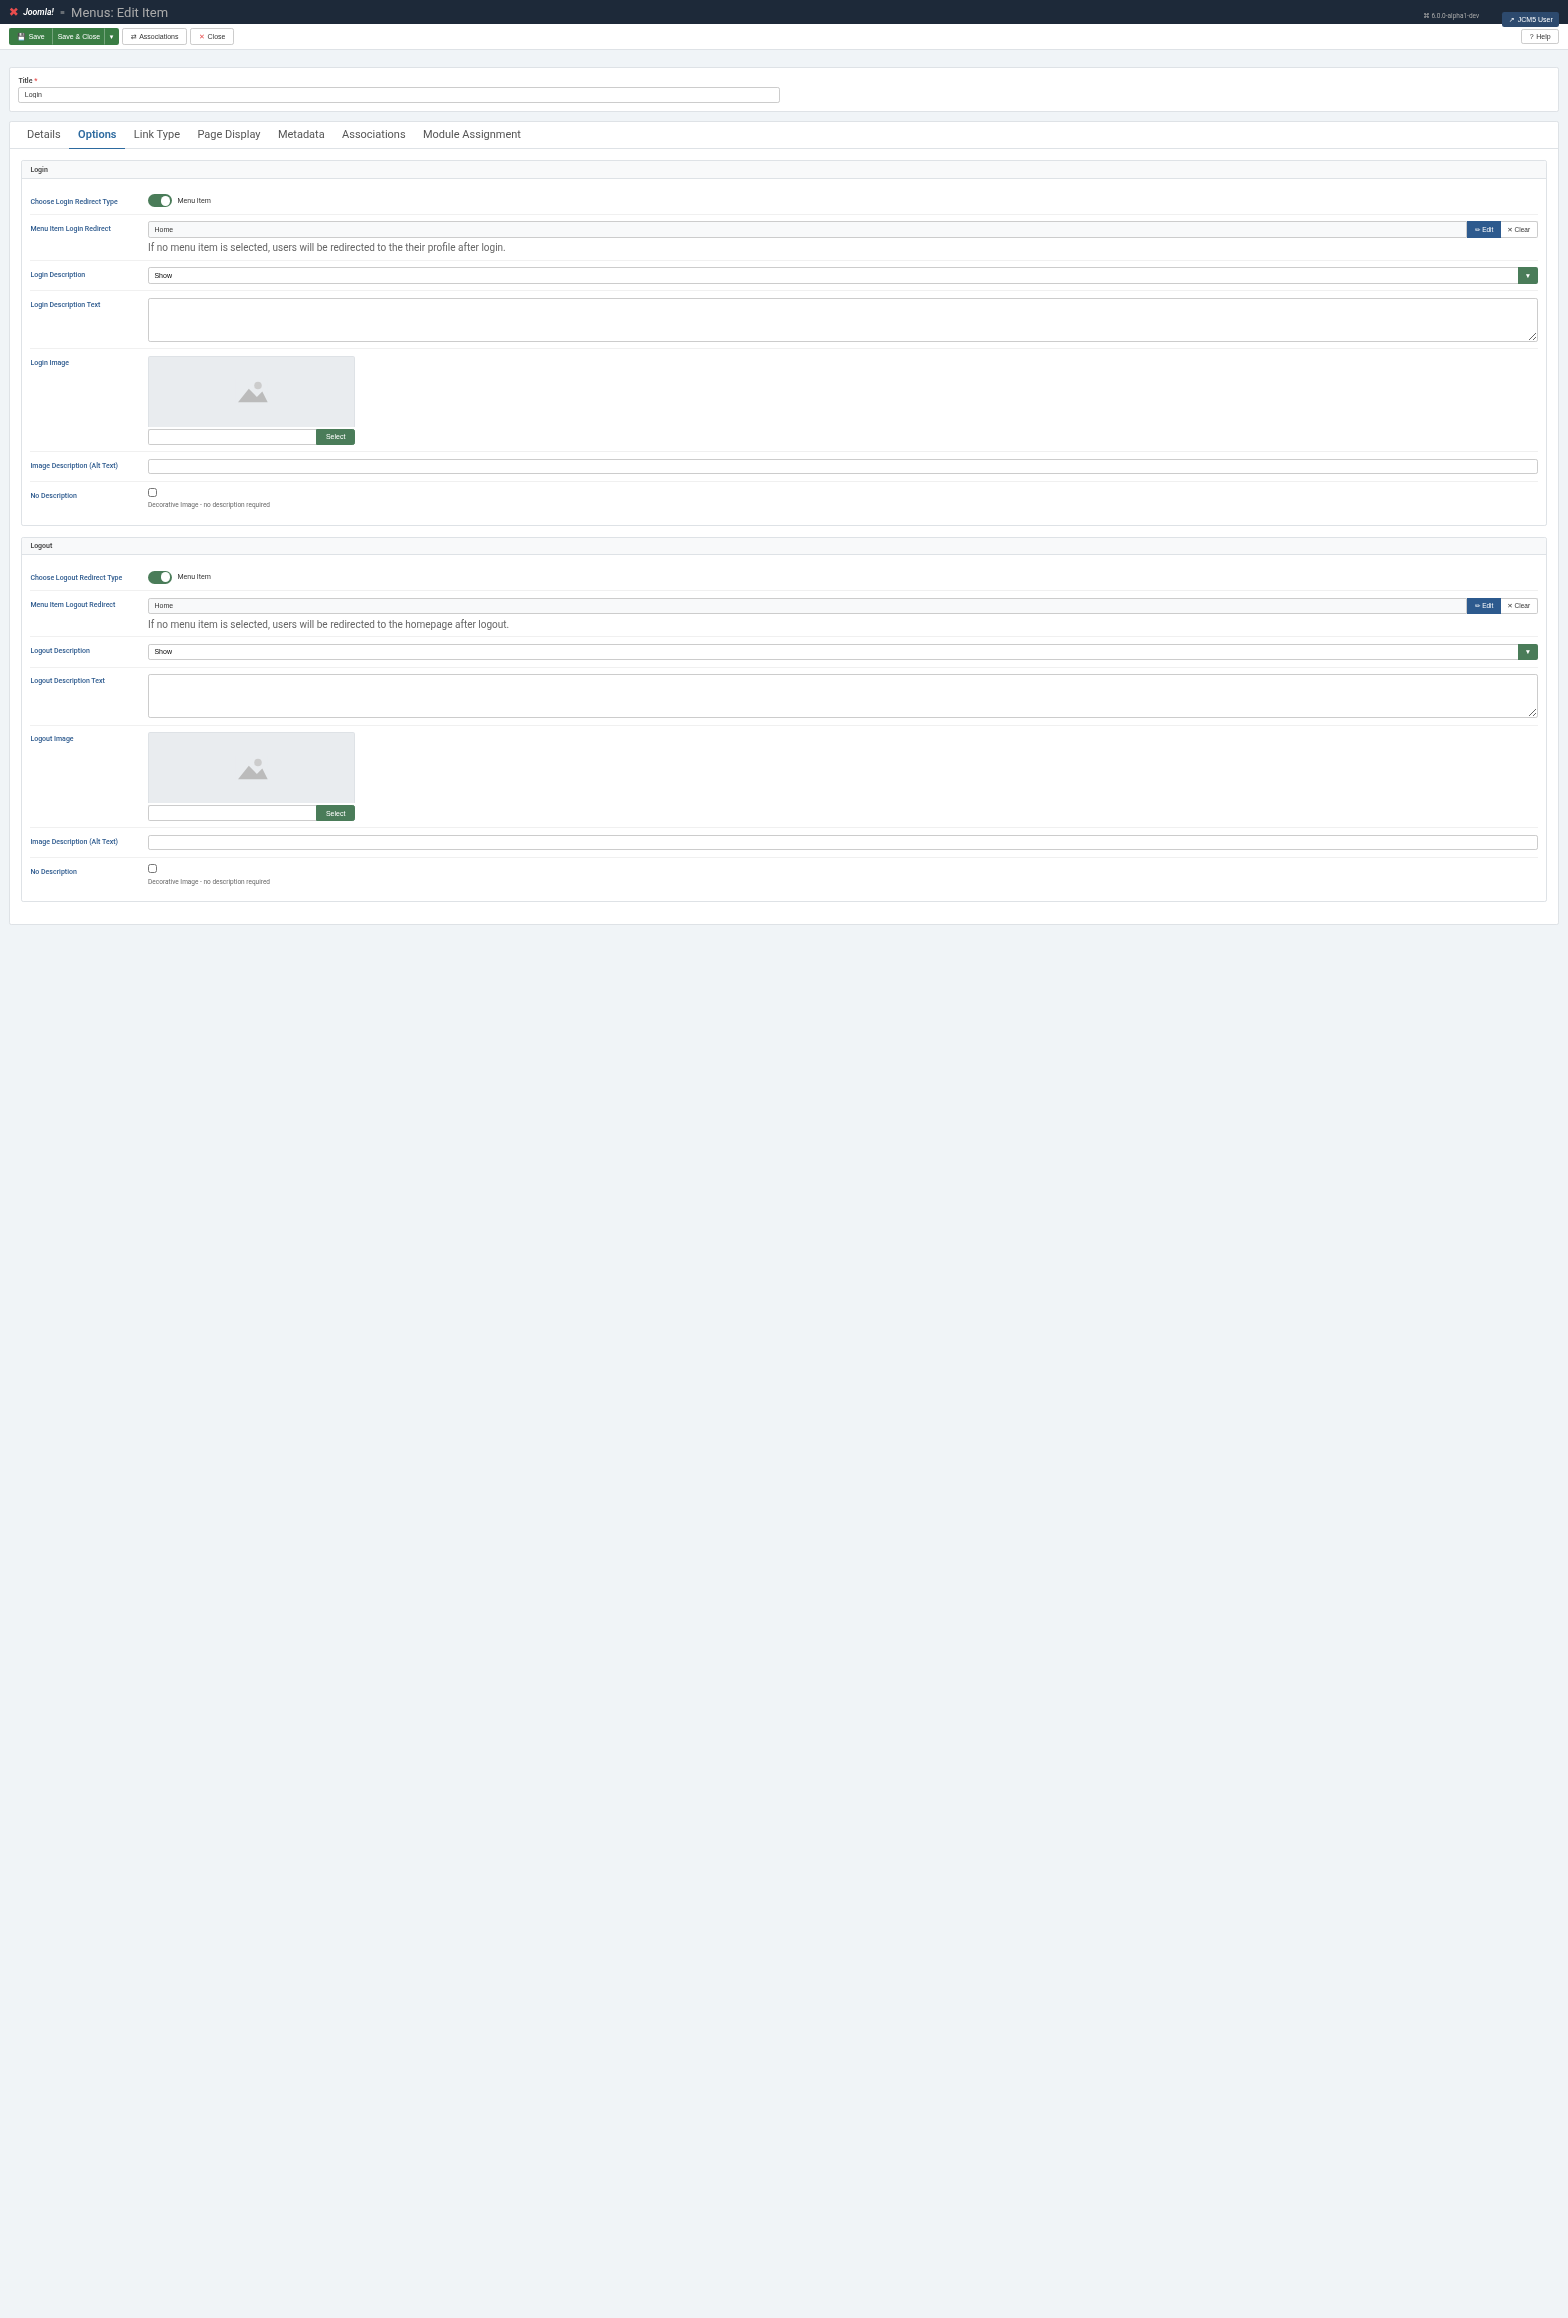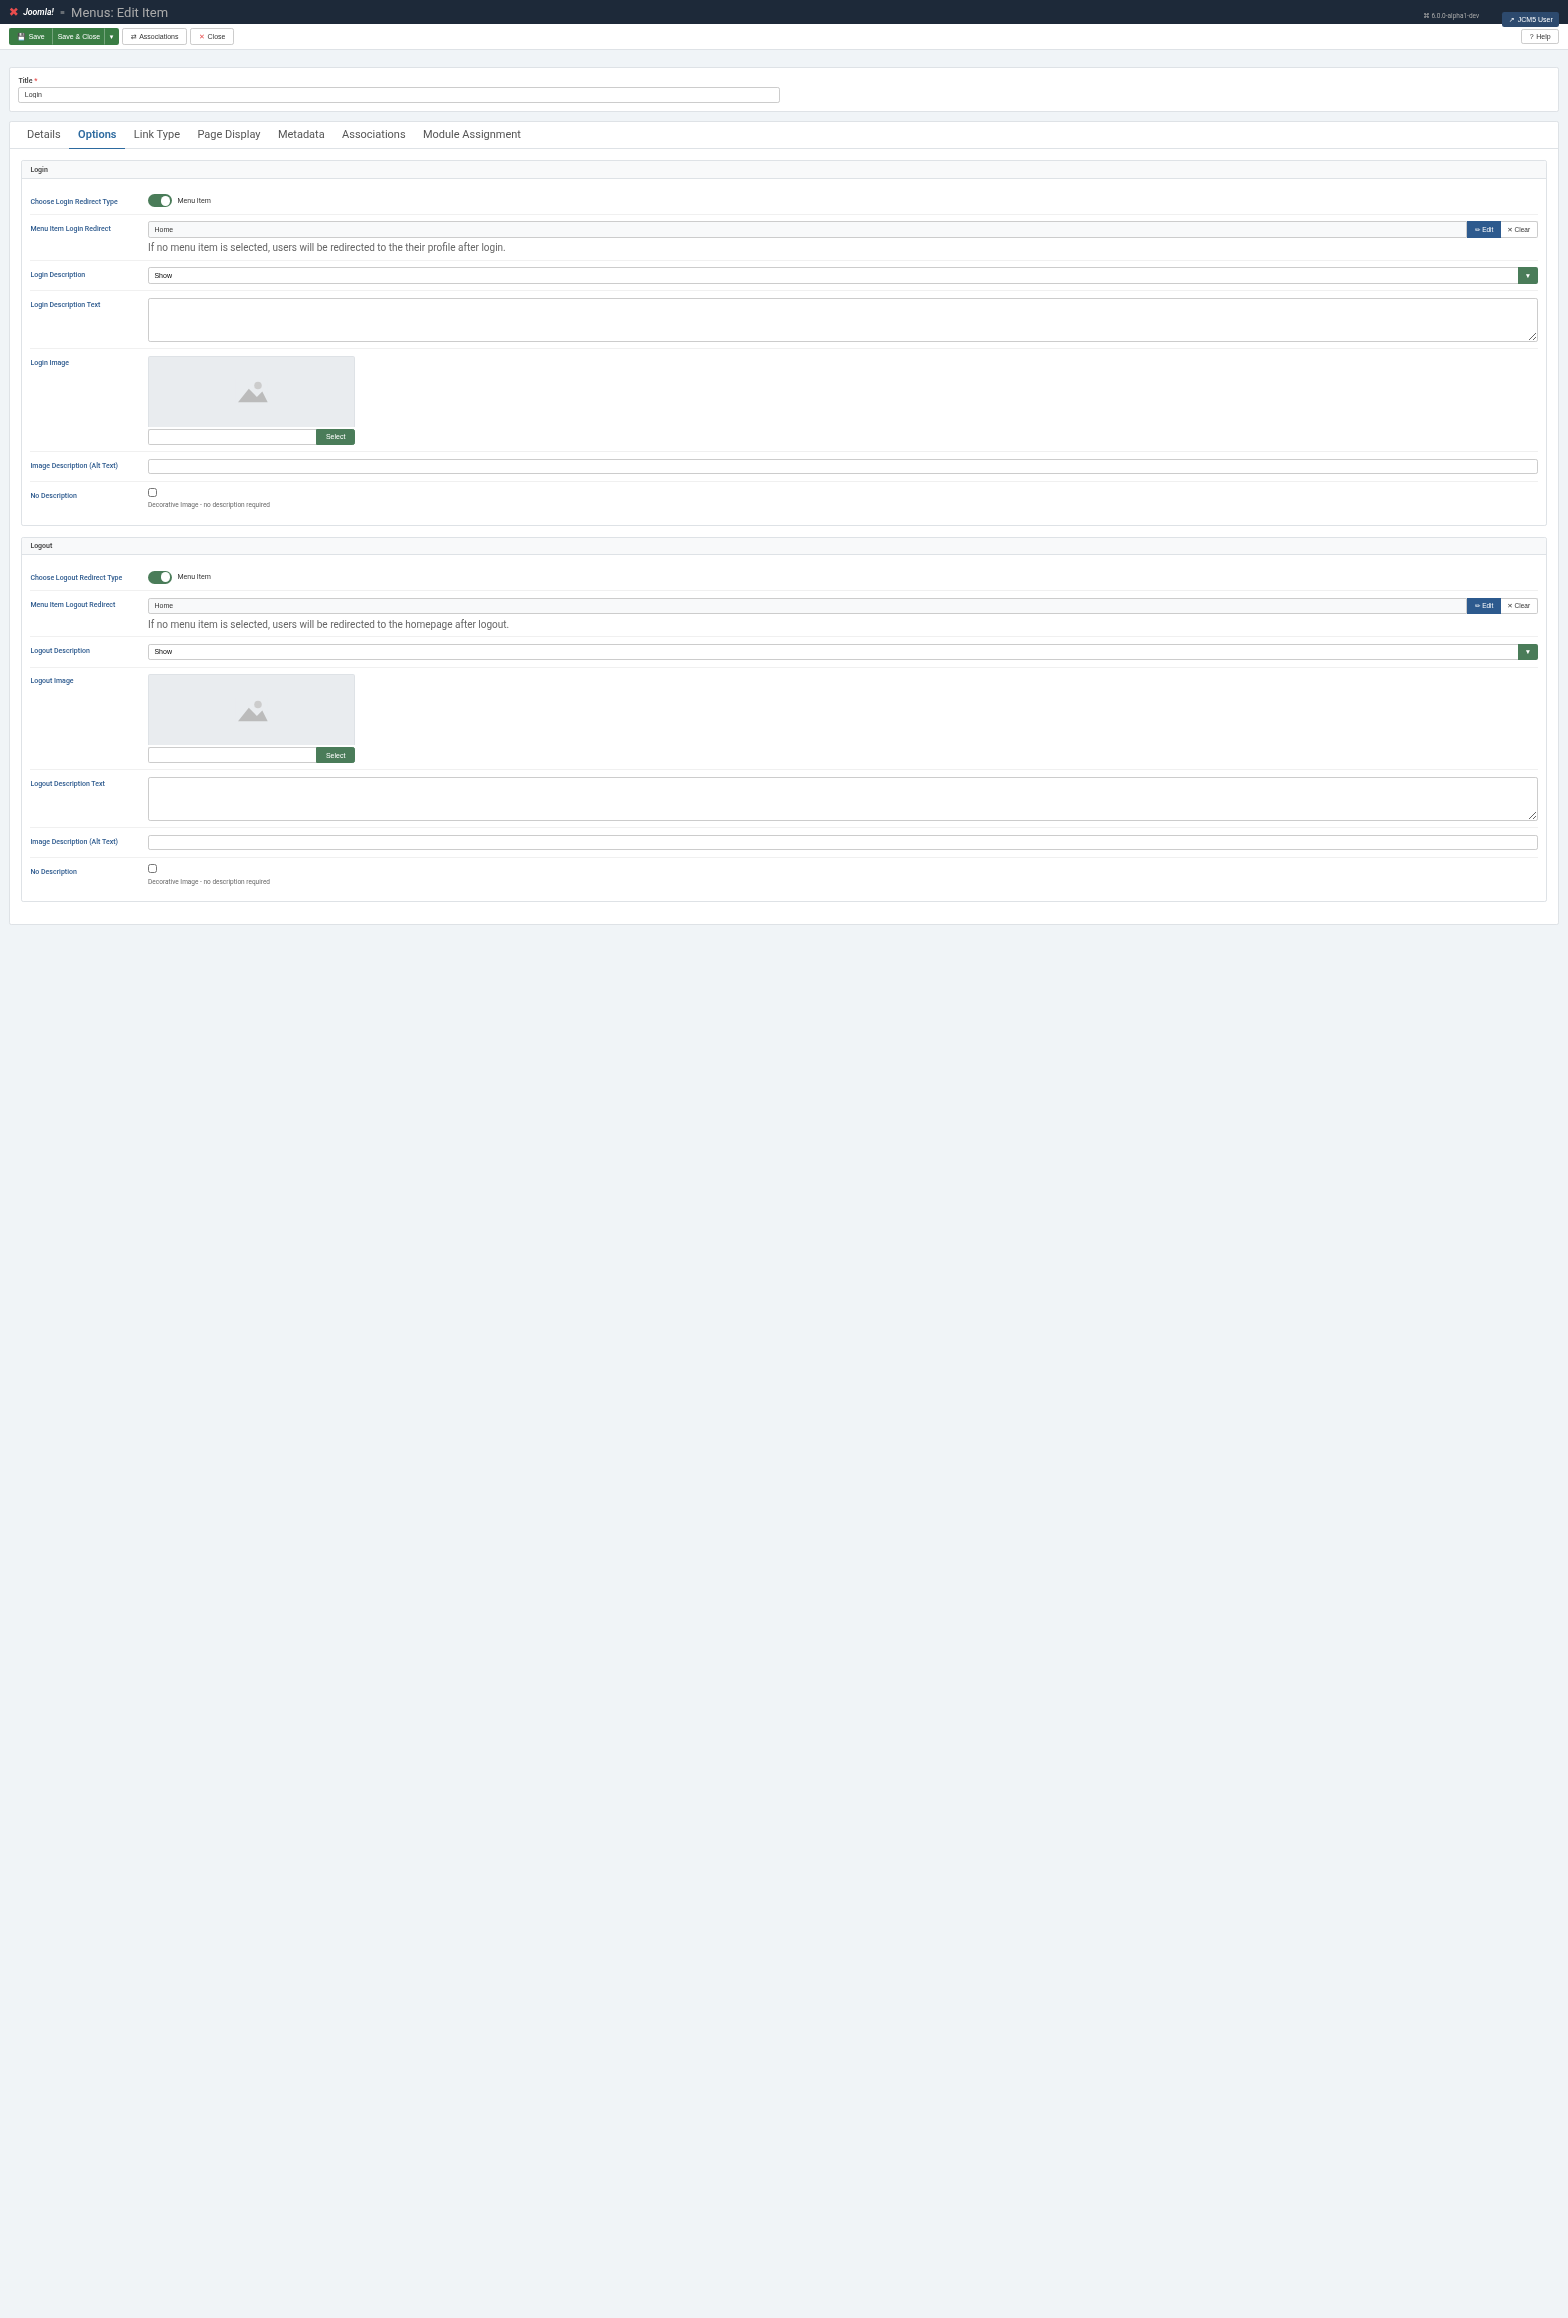--- a/index.html
+++ b/index.html
@@ -483,20 +483,27 @@
                   <option>Hide</option>
                 </select>
                 <div class="select-arrow">
                   <span class="select-arrow-icon">▾</span>
                 </div>
               </div>
             </div>
           </div>
 
           <div class="form-row">
+            <div class="form-row-label">Logout Description Text</div>
+            <div class="form-row-content">
+              <textarea class="form-textarea" style=""></textarea>
+            </div>
+          </div>
+
+          <div class="form-row">
             <div class="form-row-label">Logout Image</div>
             <div class="form-row-content">
               <div class="image-placeholder">
                 <div class="image-mountain">
                   <svg viewBox="0 0 60 50" fill="none" xmlns="http://www.w3.org/2000/svg">
                     <rect width="60" height="50" rx="2" fill="#e9ecef"></rect>
                     <circle cx="42" cy="14" r="7" fill="#ccc"></circle>
                     <polygon points="5,45 25,20 40,35 50,25 60,45" fill="#bbb"></polygon>
                   </svg>
                 </div>
@@ -504,27 +511,20 @@
               <div class="image-input-row">
                 <input type="text" class="form-control" value="" style="">
                 <button class="btn-select">
                   <span>Select</span>
                 </button>
               </div>
             </div>
           </div>
 
           <div class="form-row">
-            <div class="form-row-label">Logout Description Text</div>
-            <div class="form-row-content">
-              <textarea class="form-textarea" style=""></textarea>
-            </div>
-          </div>
-
-          <div class="form-row">
             <div class="form-row-label">Image Description (Alt Text)</div>
             <div class="form-row-content">
               <input type="text" class="form-control" value="" style="">
             </div>
           </div>
 
           <div class="form-row">
             <div class="form-row-label">No Description</div>
             <div class="form-row-content">
               <div class="checkbox-wrapper">

